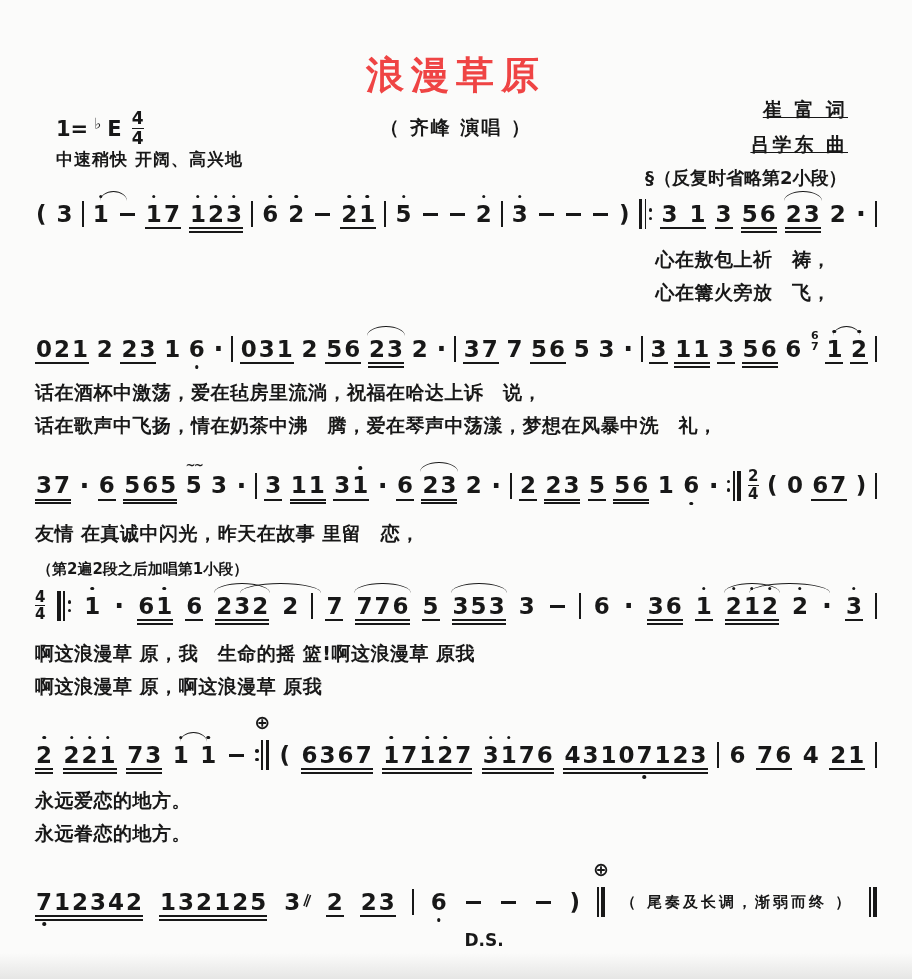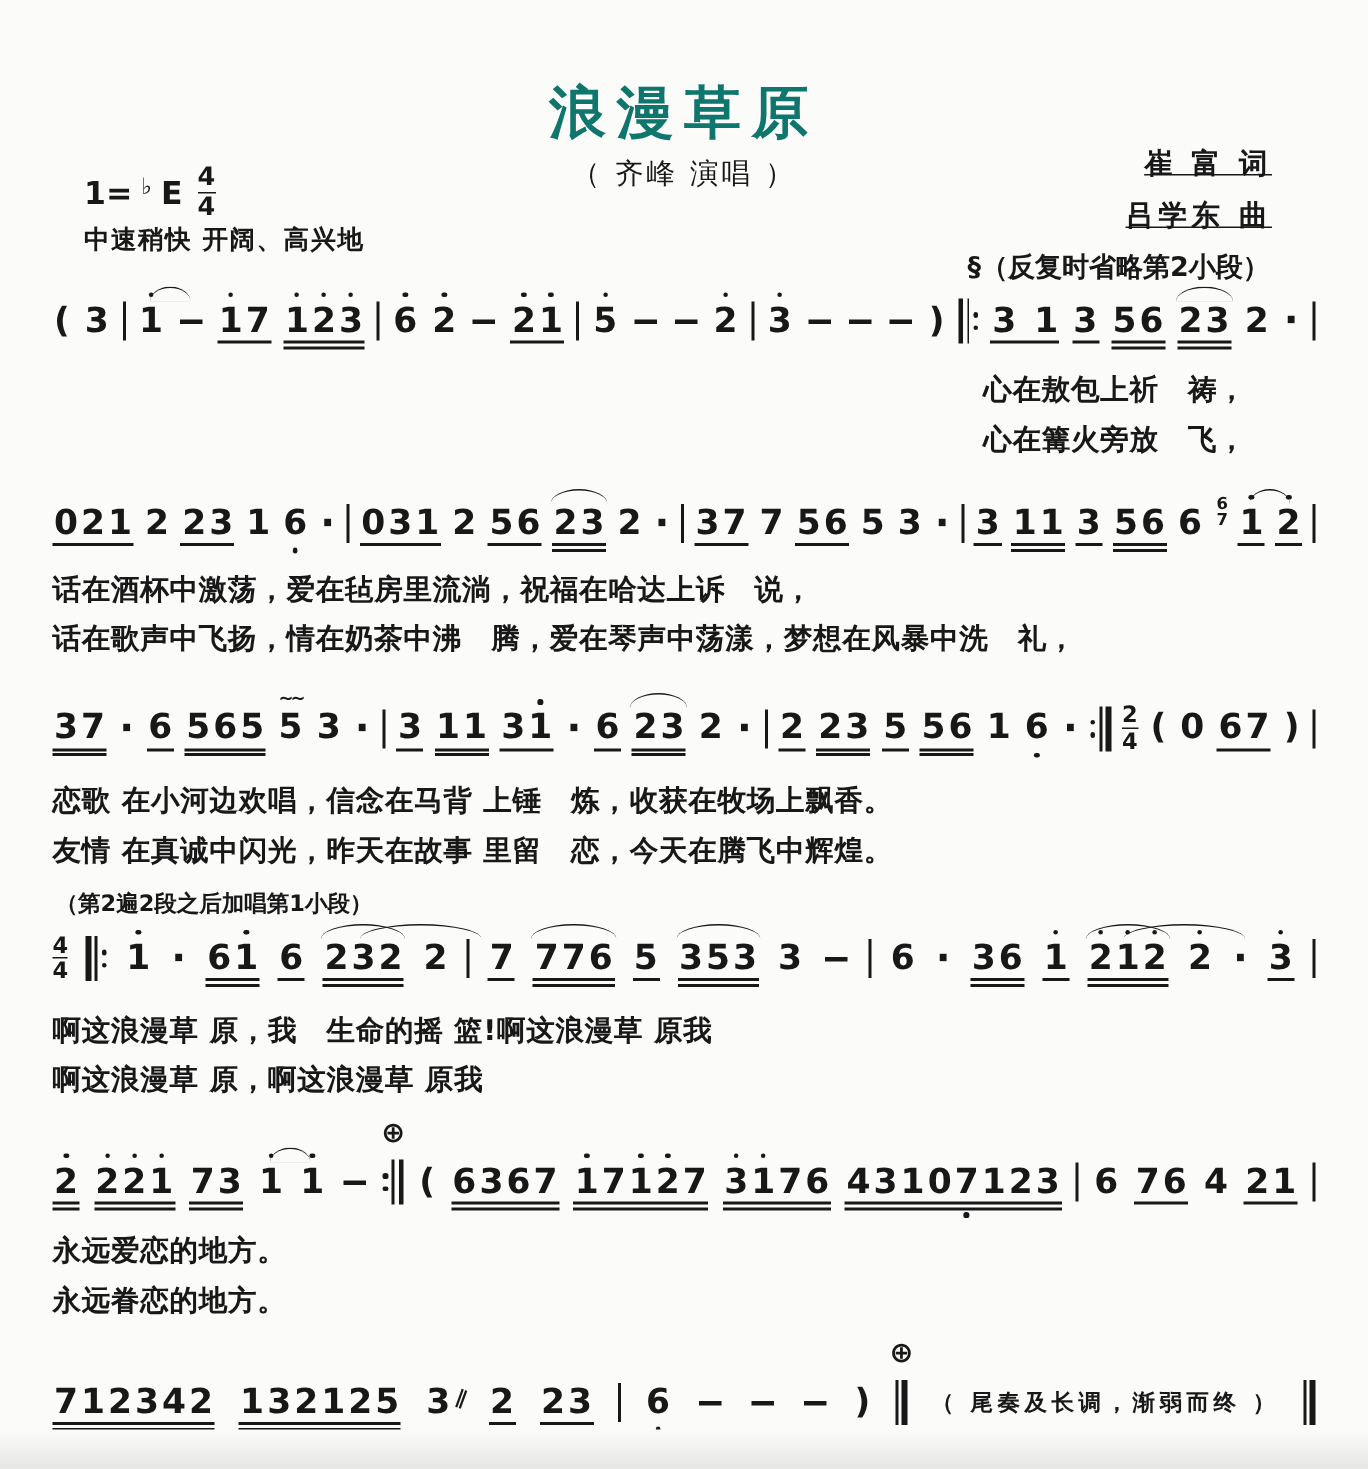--- a/index.html
+++ b/index.html
@@ -5,21 +5,21 @@
   html,body{margin:0;padding:0;background:#ddd;}
   .page{
     width:912px;height:979px;margin:0 auto;position:relative;overflow:hidden;
     background:#fbfbfa;color:#181818;
     font-family:"DejaVu Sans","Liberation Sans",sans-serif;
   }
   .page::after{content:"";position:absolute;left:0;right:0;bottom:0;height:26px;
     background:linear-gradient(#fbfbfa,#e6e6e5);pointer-events:none;}
   
   .title{ text-align:center;margin:0;padding-top:50px;font-size:38px;font-weight:700;letter-spacing:7px;}
-  .subtitle{text-align:center;font-size:19px;font-weight:400;margin-top:2px;letter-spacing:2px;}
+  .subtitle{text-align:center;font-size:19px;font-weight:700;margin-top:14px;letter-spacing:2px;}
   .credits{position:absolute;top:92px;right:64px;text-align:right;font-size:19px;font-weight:700;line-height:1.85;letter-spacing:3px;text-decoration:underline;}
   .keyblock{position:absolute;left:56px;top:110px;font-size:21px;font-weight:700;display:flex;align-items:center;gap:6px;}
   .keyblock .flat{font-size:15px;position:relative;top:-5px;}
   .ts{display:inline-flex;flex-direction:column;align-items:center;font-weight:700;font-size:15px;line-height:1.05;}
   .ts .den{border-top:1.8px solid #181818;padding-top:1px;}
   .keyblock .ts{font-size:17px;margin-left:4px;}
   .tempo{position:absolute;left:56px;top:148px;font-size:17px;font-weight:700;letter-spacing:1px;}
   .segnonote{position:absolute;left:645px;top:166px;font-size:18px;font-weight:700;}
   
   .score{position:absolute;left:35px;right:35px;top:182px;}
@@ -56,21 +56,21 @@
   .lyrow .phr{white-space:pre;}
   .r-right{justify-content:flex-end;padding-right:46px;}
   .r-left{justify-content:flex-start;}
   
   .dsrow{font-size:17px;font-weight:700;padding-left:51%;margin-top:2px;}
 </style>
 </head>
 <body>
 
 <div class="page">
-  <h1 class="title" style="color: #0f766e;">浪漫草原</h1>
+  <h1 class="title" style="color: #ef4444;">浪漫草原</h1>
   <div class="subtitle">（ 齐峰 演唱 ）</div>
 
   <div class="credits">
     <div>崔 富 词</div>
     <div>吕学东 曲</div>
   </div>
 
   <div class="keyblock">
     <span>1=</span>
       <span class="flat">♭</span>
@@ -538,29 +538,22 @@
             </span>
           </span>
           <span class="tok note">
             <span class="grp">
               <span class="ch">)</span>
             </span>
           </span>
           <span class="tok bar"></span>
         </div>
       <div class="lyrow">
-          <span class="phr">恋歌 在小河边欢唱，</span>
-          <span class="phr">信念在马背 上锤　炼，</span>
-          <span class="phr">收获在牧场上飘香。</span>
-          <span class="phr"></span>
-        </div>
-      <div class="lyrow">
           <span class="phr">友情 在真诚中闪光，</span>
           <span class="phr">昨天在故事 里留　恋，</span>
-          <span class="phr">今天在腾飞中辉煌。</span>
           <span class="phr"></span>
         </div>
     </div>
     <div class="sys">
       <div class="prenote">（第2遍2段之后加唱第1小段）</div>
       <div class="notation">
           <span class="tok ts">
             <span class="num">4</span>
             <span class="den">4</span>
           </span>

